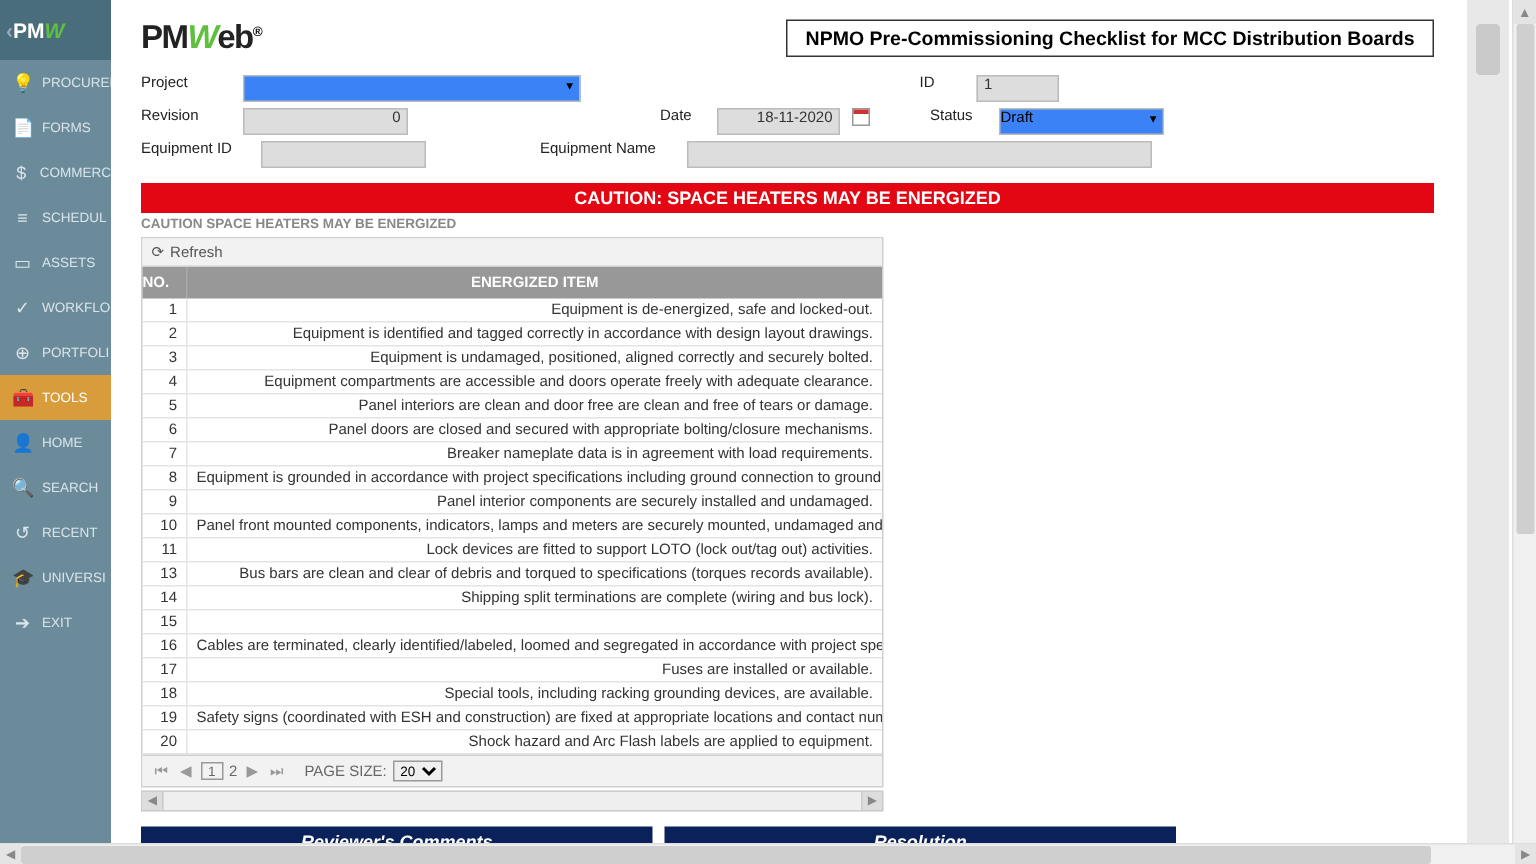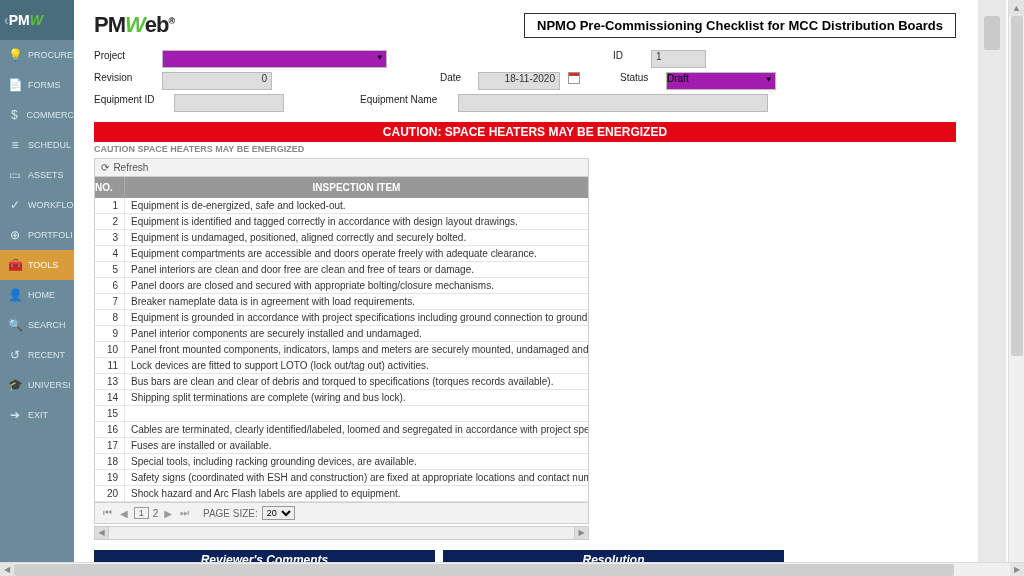--- a/index.html
+++ b/index.html
@@ -23,34 +23,34 @@
 .pmweb-logo { font-size: 22px; font-weight: bold; letter-spacing: -1px; text-align: center; }
 .pmweb-logo .pm { color: #222; }
 .pmweb-logo .ww { color: #5fbf3f; font-style: italic; }
 .pmweb-logo .eb { color: #222; }
 .pmweb-logo sup { font-size: 9px; }
 .title-box { margin-left: auto; border: 1px solid #333; padding: 4px 12px; font-size: 13px; font-weight: bold; }
 
 .form-row { display: flex; align-items: flex-start; margin-bottom: 4px; gap: 8px; }
 .form-label { font-size: 10px; color: #222; }
 .form-input { background: #ddd; border: 1px solid #bbb; height: 18px; padding: 0 4px; font-size: 10px; color: #333; }
-.form-select { background: #a21caf; border: 1px solid #bbb; height: 18px; font-size: 10px; padding-right: 16px; position: relative; }
+.form-select { background: #3b82f6; border: 1px solid #bbb; height: 18px; font-size: 10px; padding-right: 16px; position: relative; }
 .form-select::after { content: "▾"; position: absolute; right: 4px; top: 1px; font-size: 9px; }
 
 .caution-bar { background: #e30613; color: #fff; text-align: center; font-weight: bold; font-size: 12px; padding: 3px 0; margin-top: 10px; }
 .caution-sub { font-size: 9px; color: #888; padding: 2px 0 4px 0; font-weight: bold; }
 
 .grid-box { border: 1px solid #cfcfcf; }
 .refresh-bar { background: #f2f2f2; border-bottom: 1px solid #cfcfcf; padding: 3px 6px; font-size: 10px; color: #555; display: flex; align-items: center; gap: 4px; }
 .grid-header { display: flex; background: #989898; color: #fff; font-weight: bold; font-size: 10px; }
 .grid-header .col-no { width: 30px; text-align: left; padding: 5px 0; border-right: 1px solid #aaa; }
 .grid-header .col-item { flex: 1; text-align: center; padding: 5px 0; }
 .grid-row { display: flex; border-bottom: 1px solid #e4e4e4; font-size: 10px; color: #333; }
 .grid-row .col-no { width: 30px; text-align: right; padding: 2px 6px 2px 0; border-right: 1px solid #e4e4e4; }
-.grid-row .col-item { flex: 1; padding: 2px 6px; white-space: nowrap; overflow: hidden; }
+.grid-row .col-item { flex: 1; padding: 2px 6px; white-space: nowrap; overflow: hidden; text-align: right; }
 .pager { background: #f2f2f2; border-top: 1px solid #cfcfcf; padding: 3px 6px; font-size: 10px; color: #666; display: flex; align-items: center; gap: 4px; }
 .pager .pg { border: 1px solid #999; padding: 0 4px; font-size: 9px; }
 .pager .arrow { color: #999; cursor: pointer; padding: 0 2px; }
 .pager select { font-size: 9px; border: 1px solid #999; }
 
 .hscroll { height: 14px; background: #efefef; border: 1px solid #ccc; margin-top: 2px; position: relative; }
 .hscroll .thumb-l { position: absolute; left: 0; top: 0; width: 14px; height: 12px; background: #ddd; border-right: 1px solid #ccc; text-align: center; font-size: 8px; line-height: 12px; color: #888; }
 .hscroll .thumb-r { position: absolute; right: 0; top: 0; width: 14px; height: 12px; background: #ddd; border-left: 1px solid #ccc; text-align: center; font-size: 8px; line-height: 12px; color: #888; }
 
 .footer-cols { display: flex; gap: 8px; margin-top: 10px; }
@@ -179,21 +179,21 @@
       <div class="caution-bar">CAUTION: SPACE HEATERS MAY BE ENERGIZED</div>
       <div class="caution-sub">CAUTION SPACE HEATERS MAY BE ENERGIZED</div>
 
       <div class="grid-box" style="width:495px">
         <div class="refresh-bar">
           <span>⟳</span>
           <span>Refresh</span>
         </div>
         <div class="grid-header">
           <div class="col-no">NO.</div>
-          <div class="col-item">INSPECTION ITEM</div>
+          <div class="col-item">ENERGIZED ITEM</div>
         </div>
         <div id="rows-holder">
             <div class="grid-row">
               <div class="col-no">1</div>
               <div class="col-item">Equipment is de-energized, safe and locked-out.</div>
             </div>
             <div class="grid-row">
               <div class="col-no">2</div>
               <div class="col-item">Equipment is identified and tagged correctly in accordance with design layout drawings.</div>
             </div>

